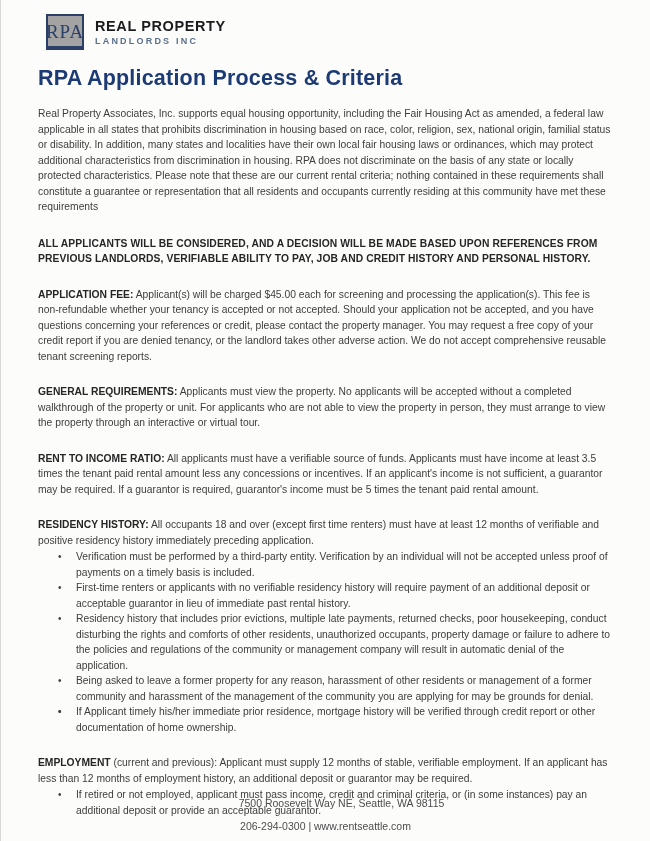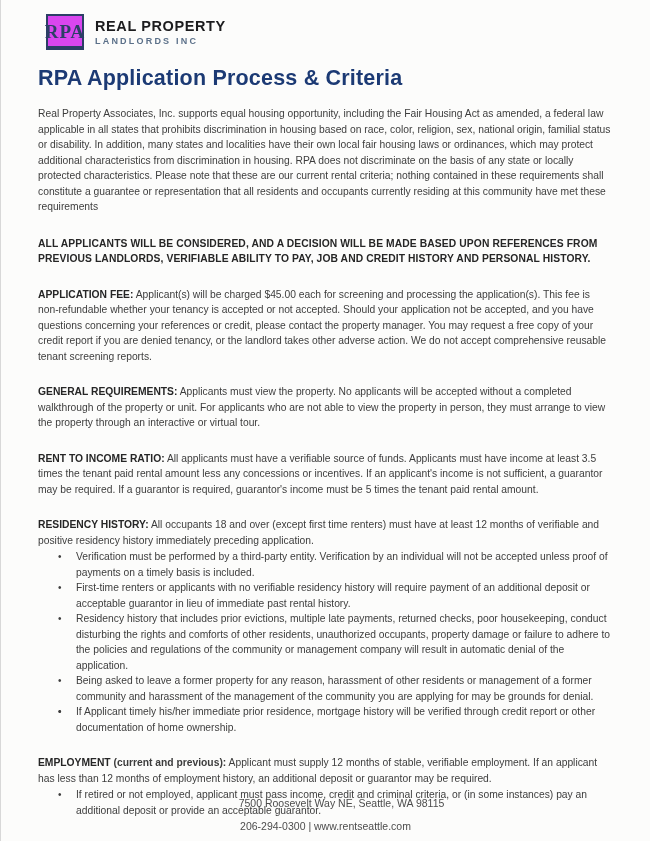--- a/index.html
+++ b/index.html
@@ -19,23 +19,23 @@
     border-left: 1px solid #d8d8d8;
   }
   
   .logo-row { display: flex; align-items: center; gap: 11px; margin-left: 8px; margin-top: 2px; }
   .logo-box {
     width: 38px; height: 36px;
     border: 2px solid var(--c-logo, #2c3f66);
     color: var(--c-logo, #2c3f66);
     display: flex; align-items: center; justify-content: center;
     font-family: "Liberation Serif", serif;
-    font-weight: bold; font-size: 19px; letter-spacing: 1px;
+    font-weight: normal; font-size: 19px; letter-spacing: 1px;
     box-shadow: inset 0 -4px 0 -2px var(--c-logo, #2c3f66);
-    background: #d946ef;
+    background: #a3a3a3;
   }
   .company-name {
     font-size: 14.5px; font-weight: bold; color: #1c1c1e; letter-spacing: 0.6px;
   }
   .company-sub {
     font-size: 9px; font-weight: bold; color: #5b7089; letter-spacing: 2.2px; margin-top: 2px;
   }
   h1.doc-title {
     margin: 16px 0 0 0;
     font-size: 21.5px; font-weight: bold;
@@ -51,21 +51,21 @@
   }
   .para.intro { margin: 0 0 0 0; }
   .para.notice {
     margin: 21px 0 0 0;
     font-weight: bold;
     color: var(--c-heading, #262626);
     letter-spacing: 0.1px;
   }
   .sec { margin-top: 20px; }
   .sec-heading { font-weight: bold; color: var(--c-heading, #262626); }
-  .sec-note { font-weight: bold; }
+  .sec-note { font-weight: normal; }
   ul.bullets { margin: 1px 0 0 0; padding: 0 0 0 20px; list-style: none; }
   ul.bullets li { position: relative; padding-left: 18px; }
   ul.bullets .bmark { position: absolute; left: 0; top: 0; font-size: 10px; }
   
   .doc-footer {
     position: absolute; left: 0; right: 0; bottom: 9px;
     text-align: center;
   }
   .doc-footer p { margin: 0; font-size: 10.5px; color: var(--c-footer, #4c4c4c); }
   .doc-footer .addr { margin-bottom: 11px; margin-left: 32px; }

